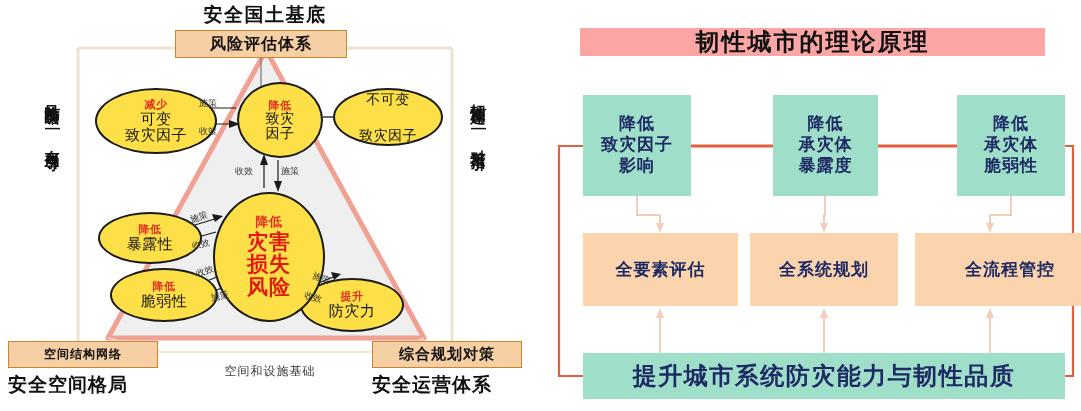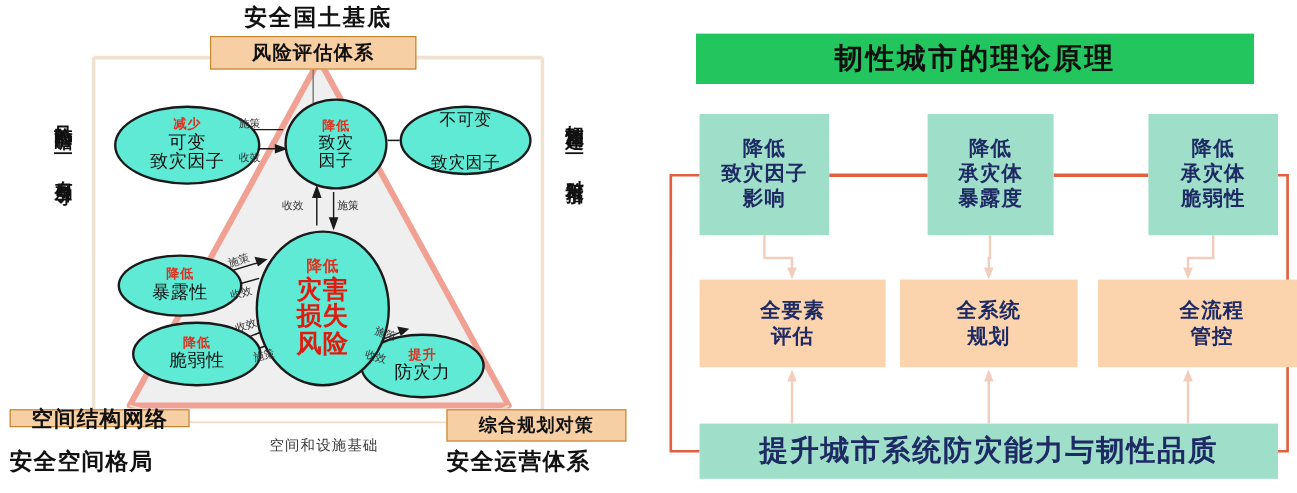--- a/index.html
+++ b/index.html
@@ -26,21 +26,21 @@
   }
 
   
   .chip{
     position:absolute;background:#f7cfa4;border:1.6px solid #c8852f;
     color:#111;font-weight:bold;letter-spacing:1px;
     display:flex;align-items:center;justify-content:center;
     font-size:16px;box-sizing:border-box;
   }
   #chip-risk{left:175px;top:30px;width:172px;height:28px;}
-  #chip-space{left:8px;top:341px;width:150px;height:15px;font-size:18px;}
+  #chip-space{left:8px;top:341px;width:150px;height:27px;font-size:12px;}
   #chip-plan{left:372px;top:341px;width:150px;height:27px;font-size:15px;}
 
   
   #cap-space{position:absolute;left:8px;top:372px;font-size:19px;}
   #cap-ops{position:absolute;left:372px;top:372px;font-size:19px;}
 
   
   .vlabel{
     position:absolute;
     writing-mode:vertical-rl;
@@ -53,21 +53,21 @@
 
   
   #note-base{
     position:absolute;left:150px;top:363px;width:240px;text-align:center;
     font-size:12px;color:#3a3a3a;letter-spacing:1px;
   }
 
   
   .ell{
     position:absolute;border:2px solid #1a1a1a;border-radius:50%;
-    background:#5eead4;box-sizing:border-box;
+    background:#fde047;box-sizing:border-box;
     display:flex;flex-direction:column;align-items:center;justify-content:center;
     line-height:1.05;
   }
   .ell .red{color:#e03020;font-size:11px;font-weight:bold;letter-spacing:.5px;}
   .ell .blk{color:#111;font-size:15px;font-weight:500;letter-spacing:.5px;}
   .ell .blk.sm{font-size:14px;}
 
   #e-var     {left:95px; top:88px;  width:122px;height:66px;}
   #e-hazard  {left:237px;top:82px;  width:86px; height:76px;}
   #e-fixed   {left:333px;top:88px;  width:110px;height:58px;gap:21px;}
@@ -81,32 +81,32 @@
   
   .tiny{
     position:absolute;font-size:9px;color:#333;white-space:nowrap;
     letter-spacing:0px;
   }
 
   
   #right-panel{position:absolute;left:545px;top:0;width:536px;height:411px;background:#fff;}
 
   #rp-title{
-    position:absolute;left:35px;top:28px;width:465px;height:42px;
-    background:#22c55e;display:flex;align-items:center;justify-content:center;
+    position:absolute;left:35px;top:28px;width:465px;height:28px;
+    background:#fca5a5;display:flex;align-items:center;justify-content:center;
     color:#101010;font-size:24px;font-weight:bold;letter-spacing:2px;
   }
   .gbox{
     position:absolute;background:#9fdfc9;
     display:flex;flex-direction:column;align-items:center;justify-content:center;
     color:#1d2a63;font-weight:bold;font-size:17px;line-height:1.22;letter-spacing:1px;
   }
   .obox{
     position:absolute;background:#fbd3ac;
-    display:flex;flex-direction:column;align-items:center;justify-content:center;
+    display:flex;flex-direction:row;align-items:center;justify-content:center;
     color:#1d2a63;font-weight:bold;font-size:17px;line-height:1.25;letter-spacing:1px;
   }
   #g1{left:38px; top:95px; width:108px;height:101px;}
   #g2{left:228px;top:95px; width:105px;height:101px;}
   #g3{left:412px;top:95px; width:108px;height:101px;}
   #o1{left:38px; top:233px;width:155px;height:73px;}
   #o2{left:205px;top:233px;width:148px;height:73px;}
   #o3{left:370px;top:233px;width:150px;height:73px;padding-left:20px;}
   #gbar{
     left:38px;top:353px;width:482px;height:46px;

